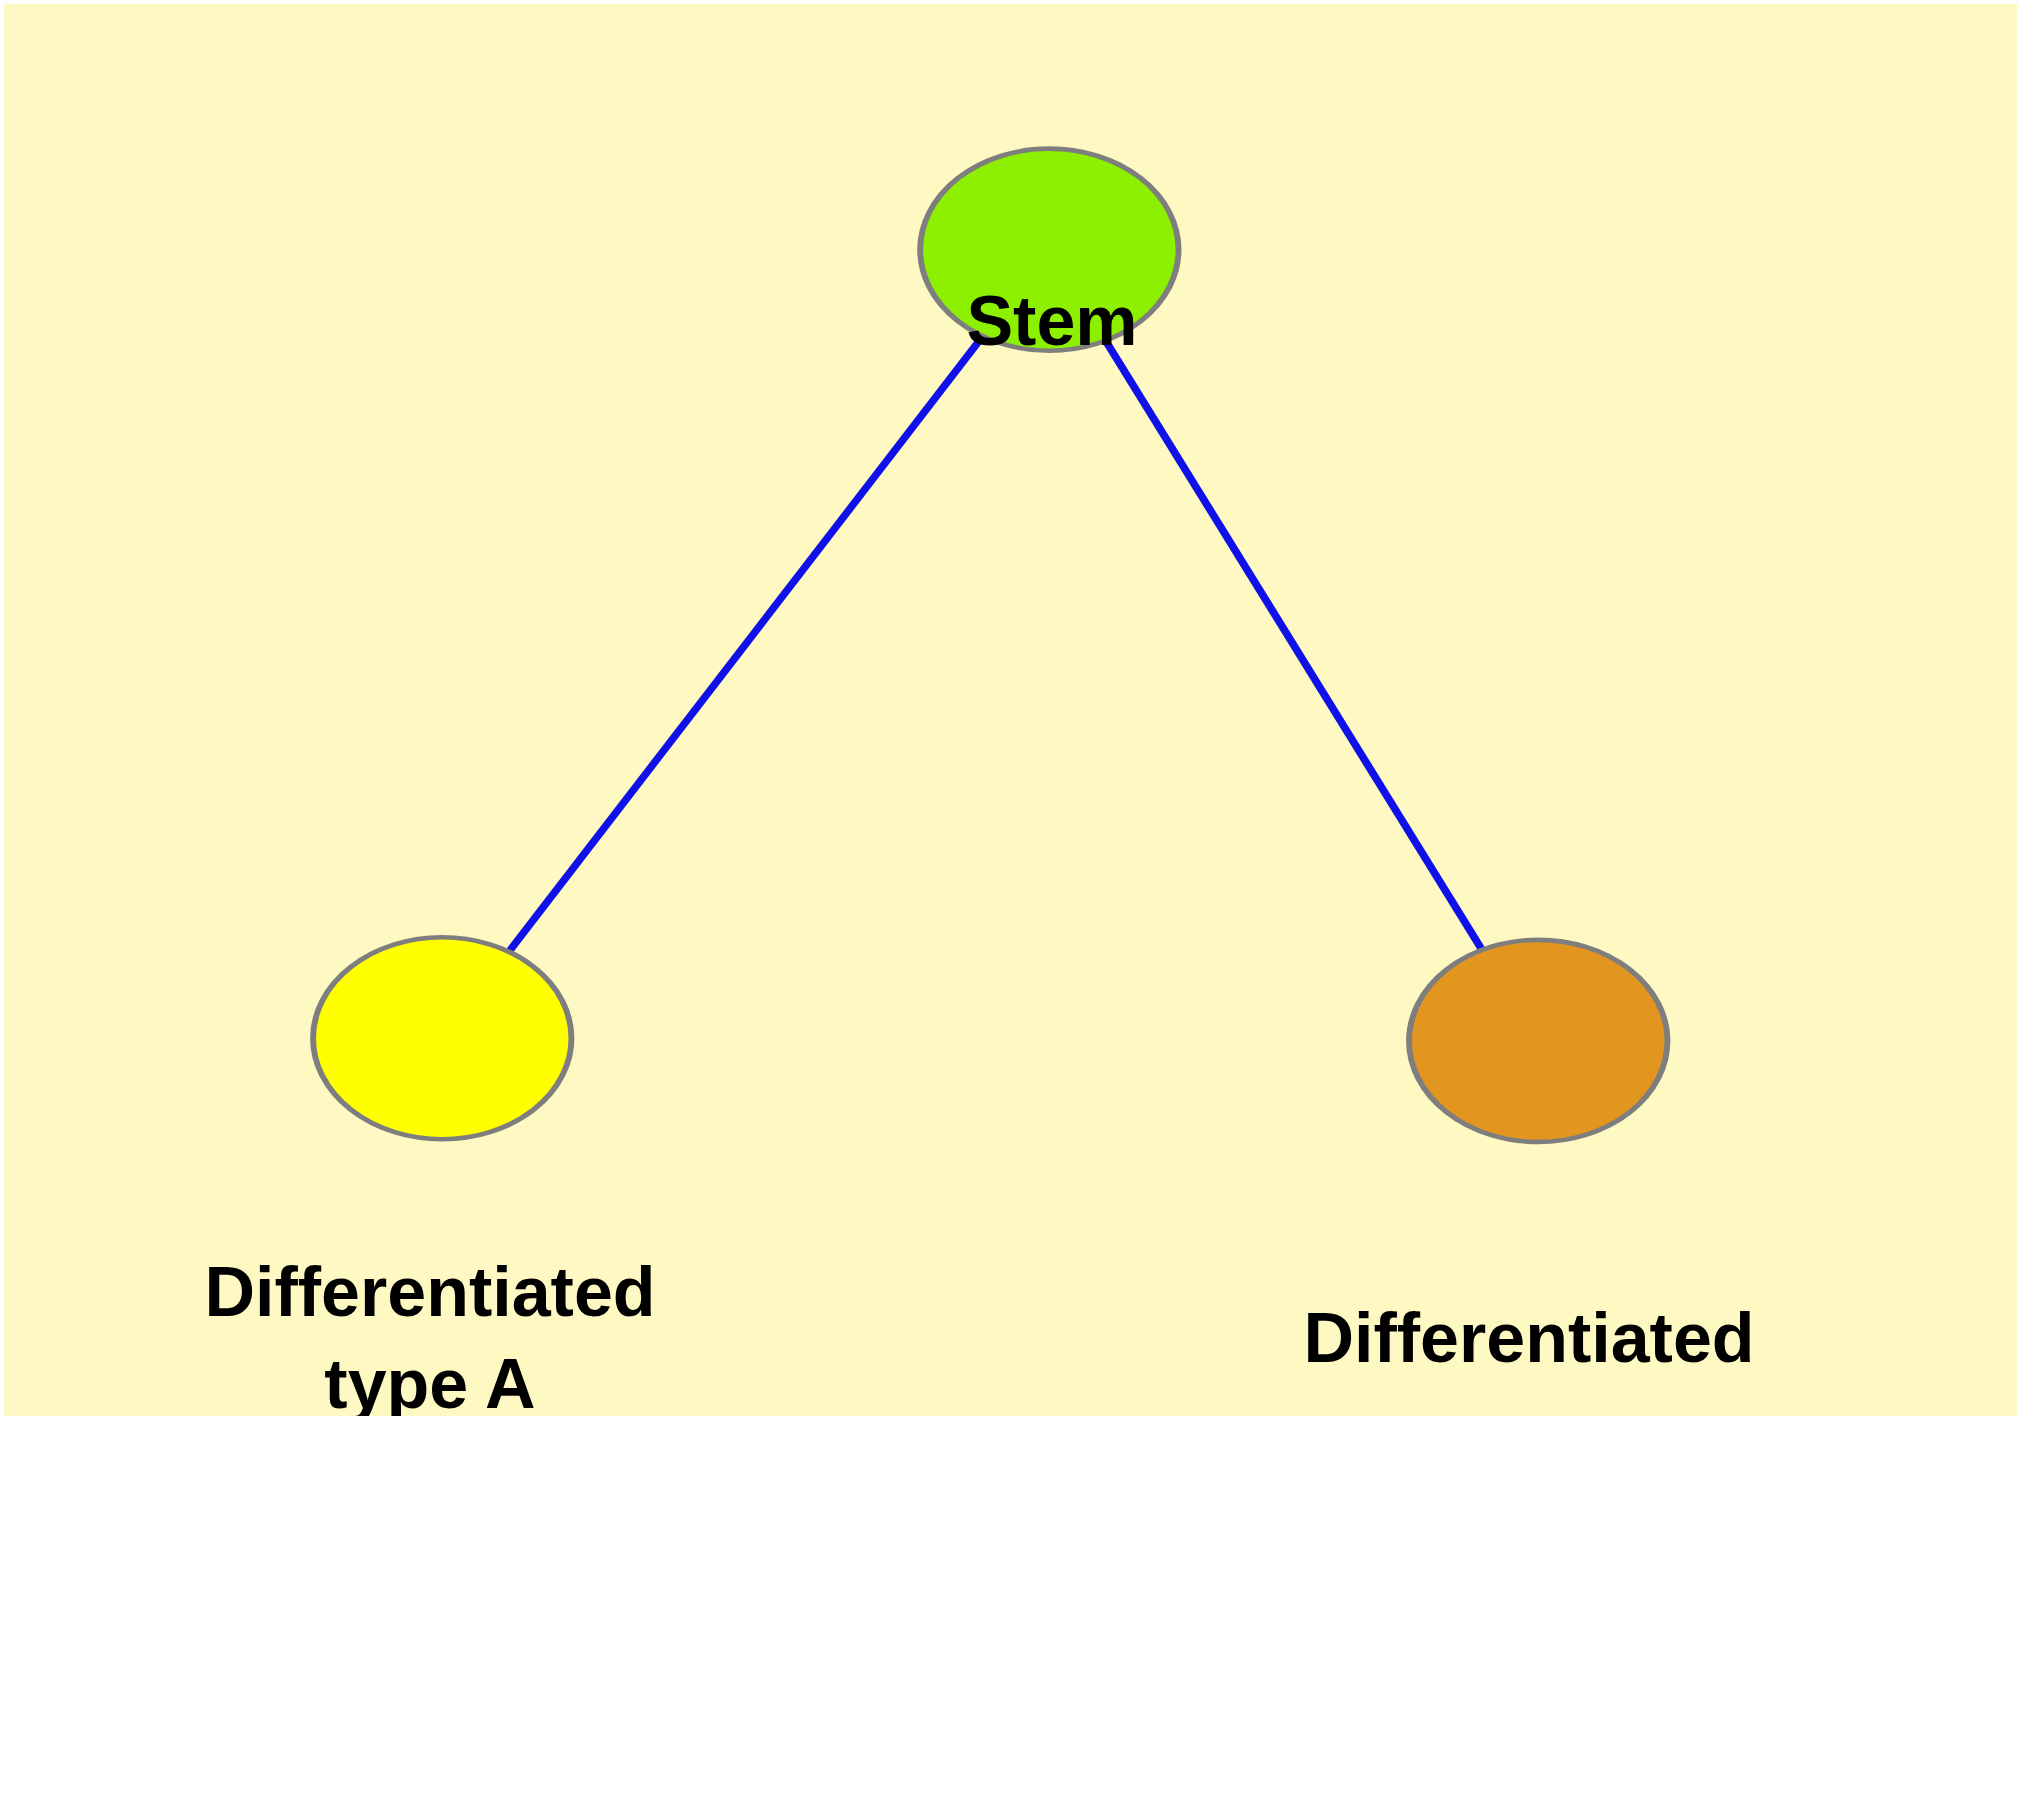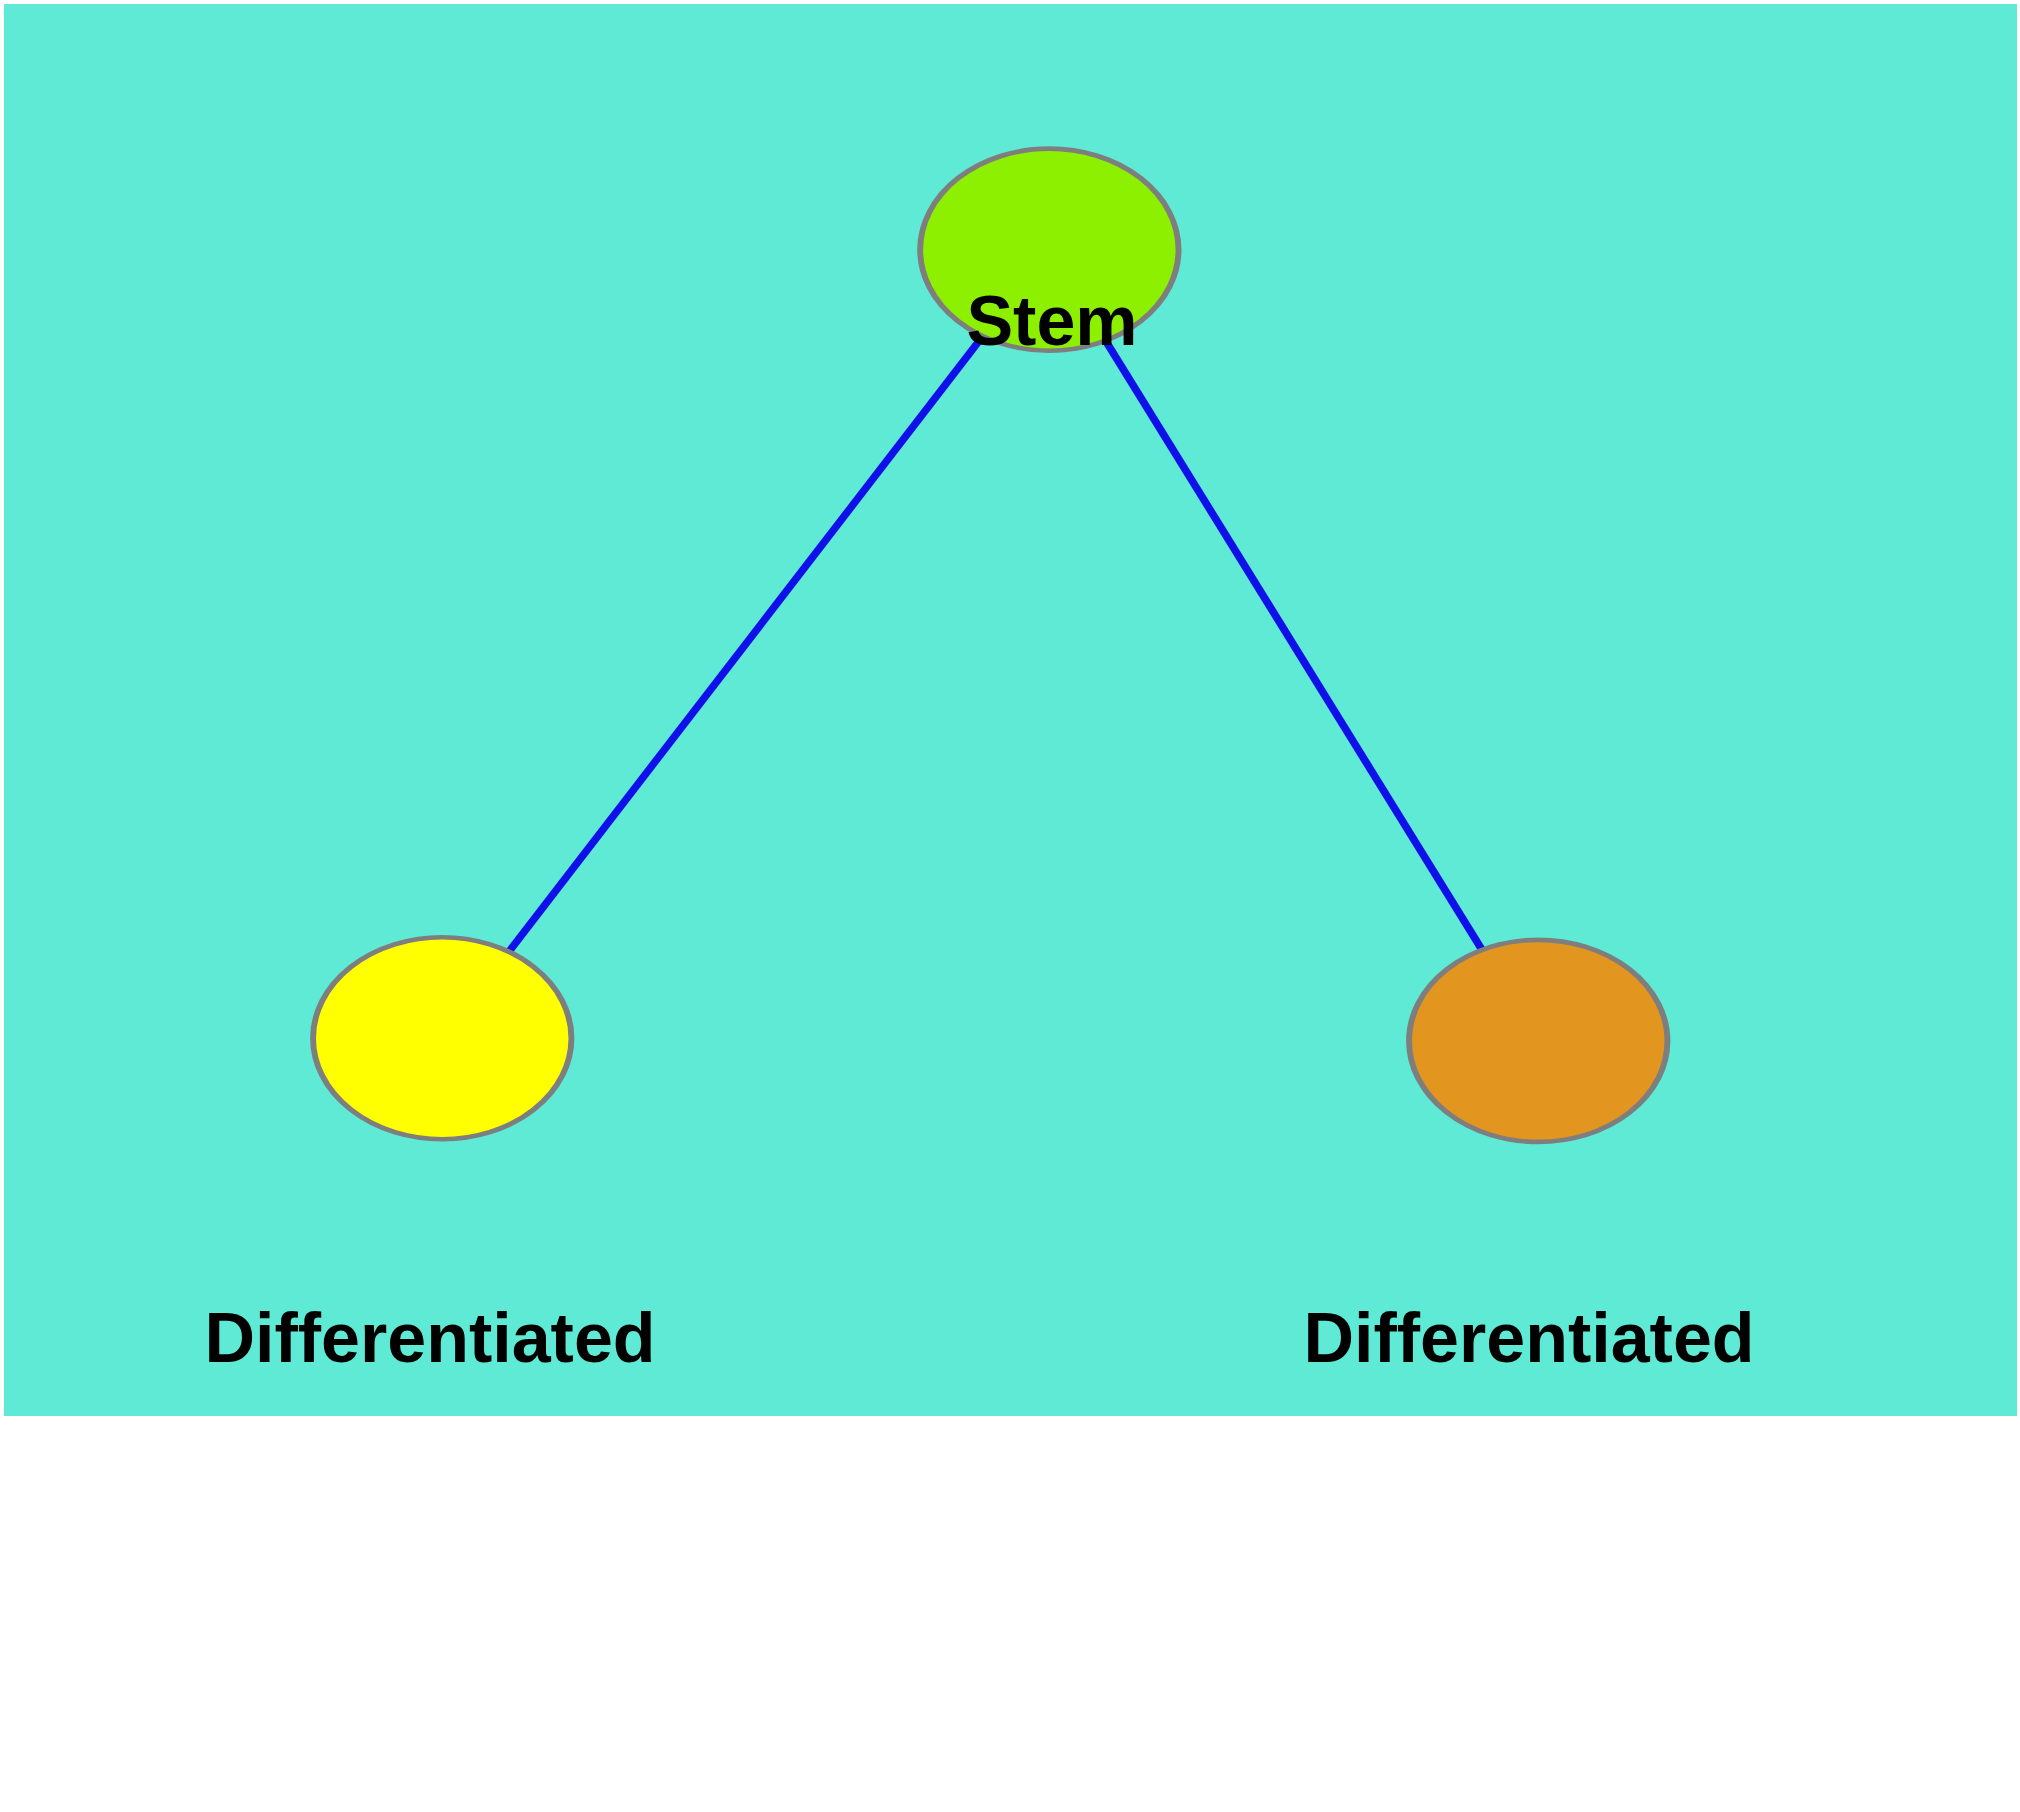--- a/index.html
+++ b/index.html
@@ -8,21 +8,21 @@
     padding: 0;
     background: #ffffff;
     font-family: "Liberation Sans", sans-serif;
   }
   .stage {
     position: relative;
     width: 2021px;
     height: 1420px;
     box-sizing: border-box;
     border: 4.2px solid #ffffff;
-    background: #5eead4;
+    background: #fef9c3;
     overflow: hidden;
   }
   .graph-svg {
     position: absolute;
     left: 0;
     top: 0;
     width: 100%;
     height: 100%;
     display: block;
   }
@@ -63,20 +63,21 @@
 
     <circle class="node-circle" cx="1817" cy="1570" r="153" fill="#e29620" stroke="#7e7e7e"></circle>
   </svg>
 
   <div class="node-label" style="left:1048px; top:317px;">
     <div>Stem</div>
   </div>
 
   <div class="node-label" style="left:426px; top:1334px;">
     <div>Differentiated</div>
+    <div>type A</div>
   </div>
 
   <div class="node-label" style="left:1525px; top:1334px;">
     <div>Differentiated</div>
   </div>
 
 </div>
 
 
 </body></html>

